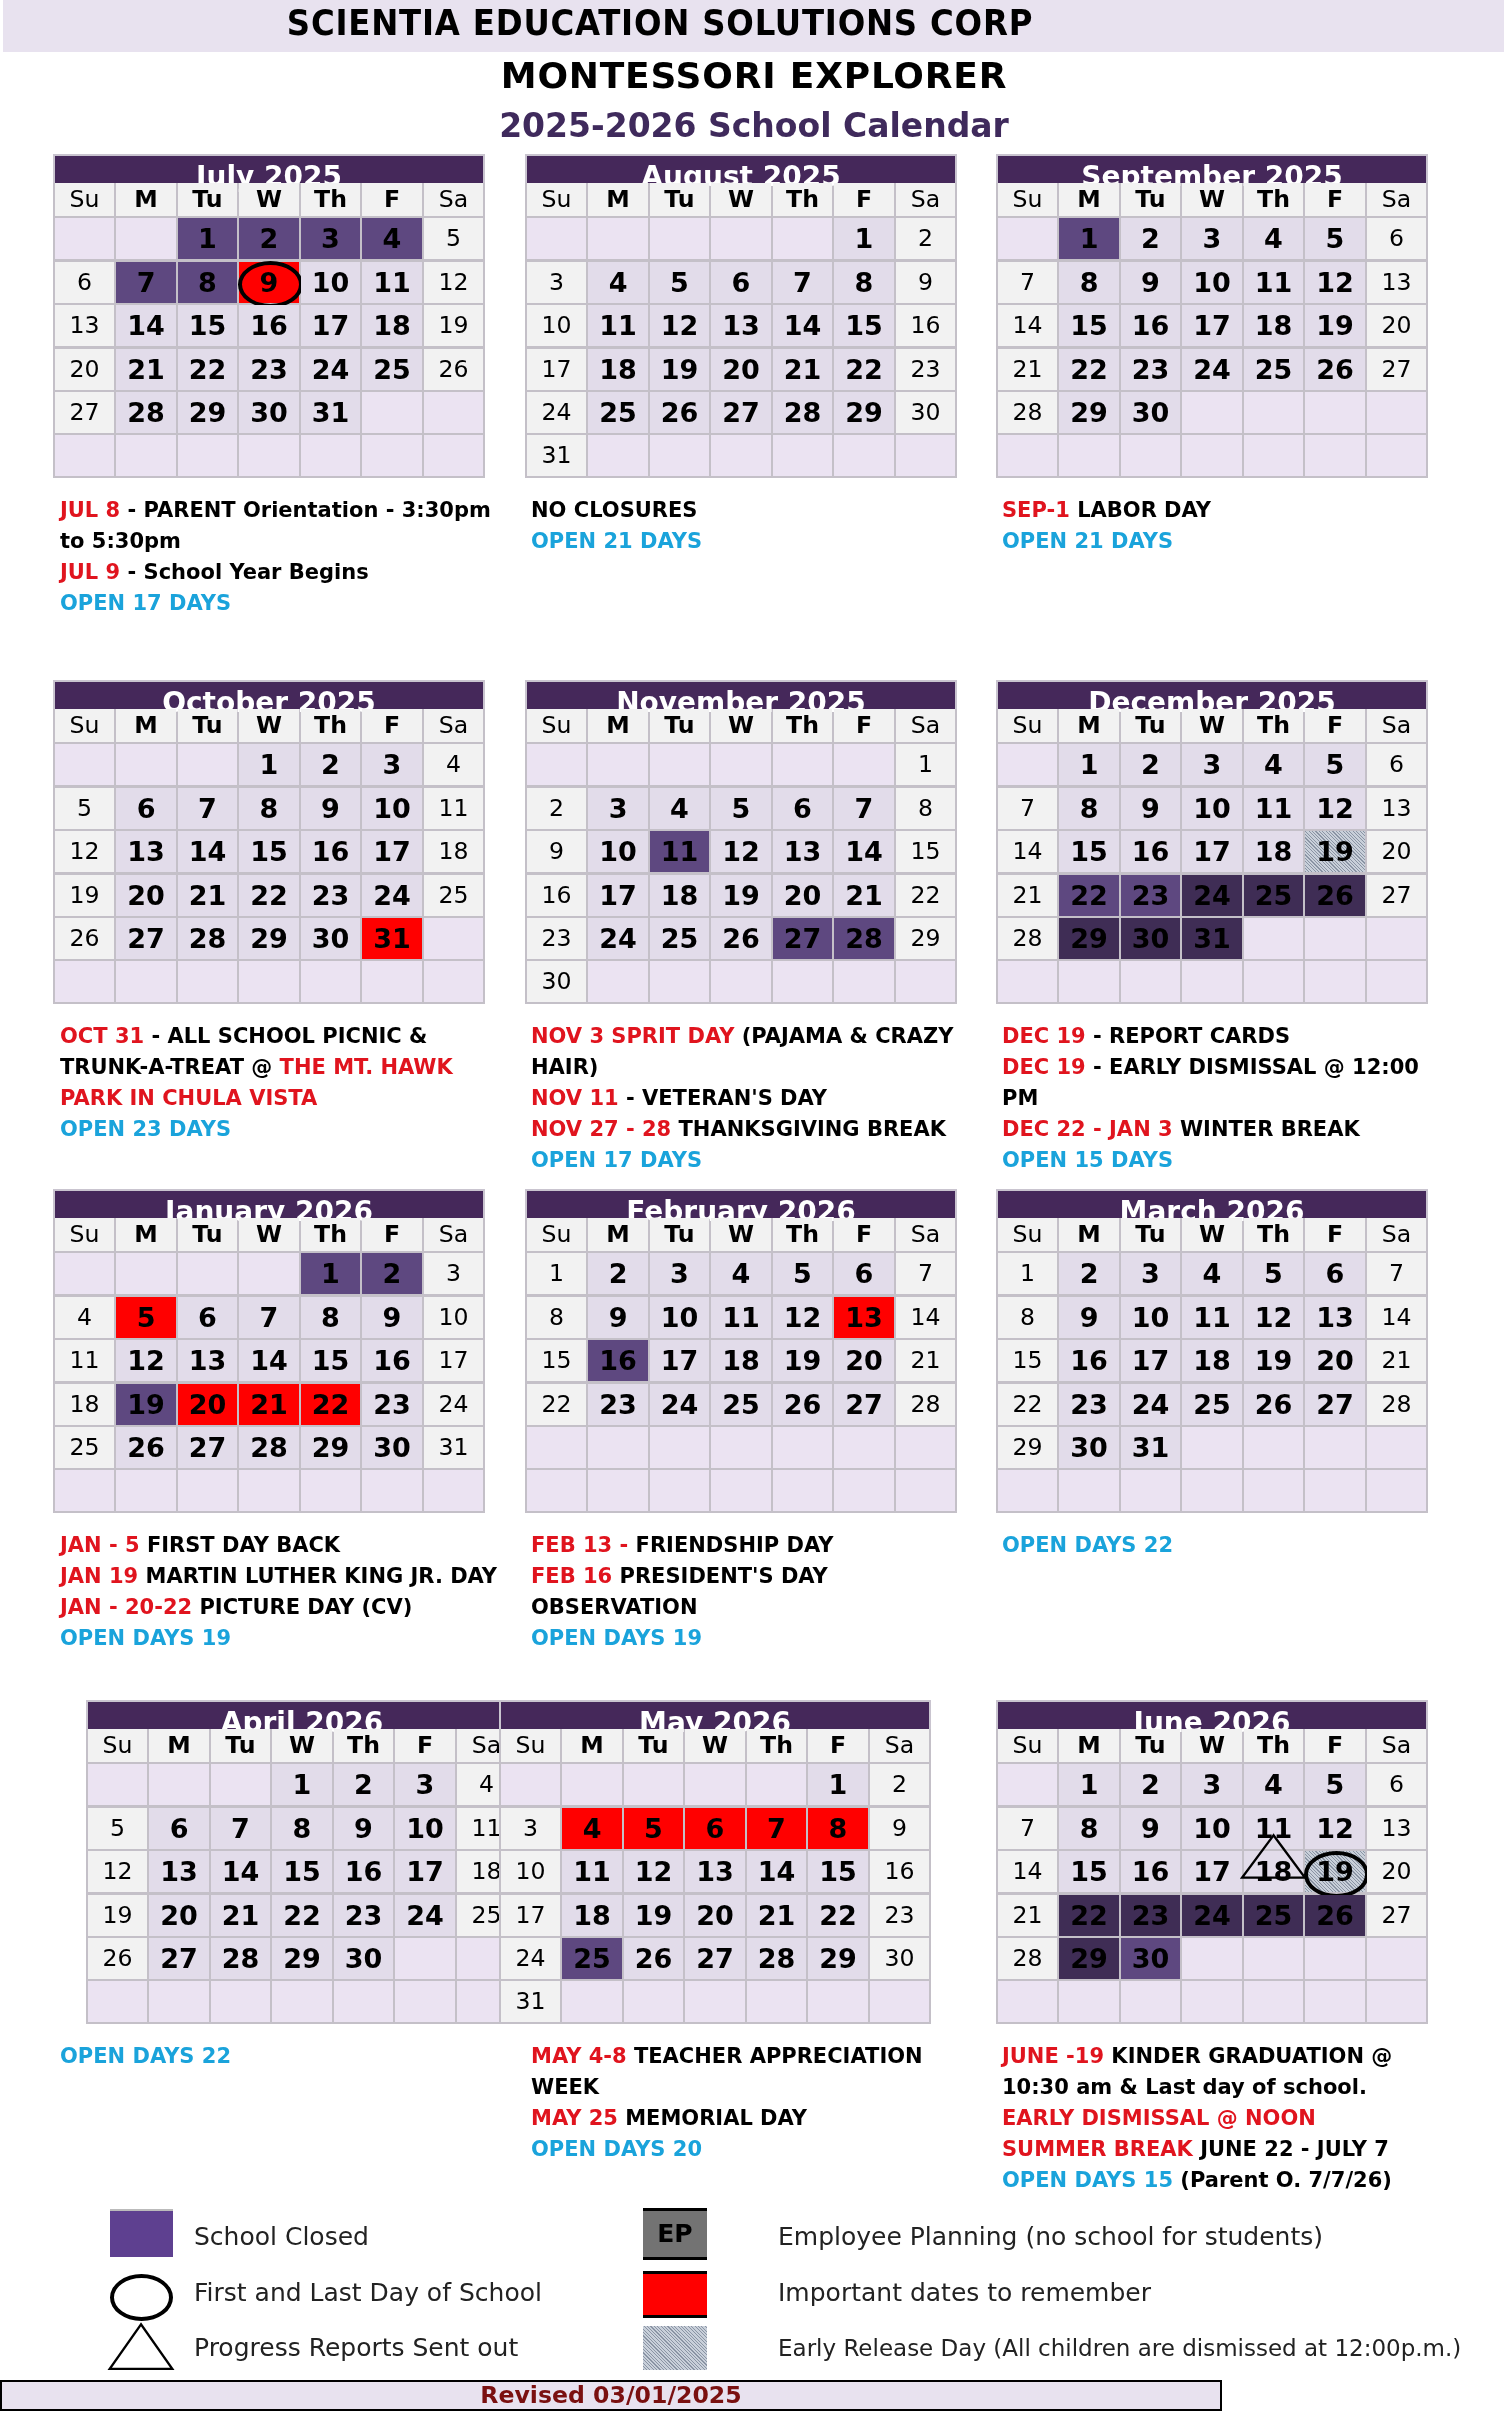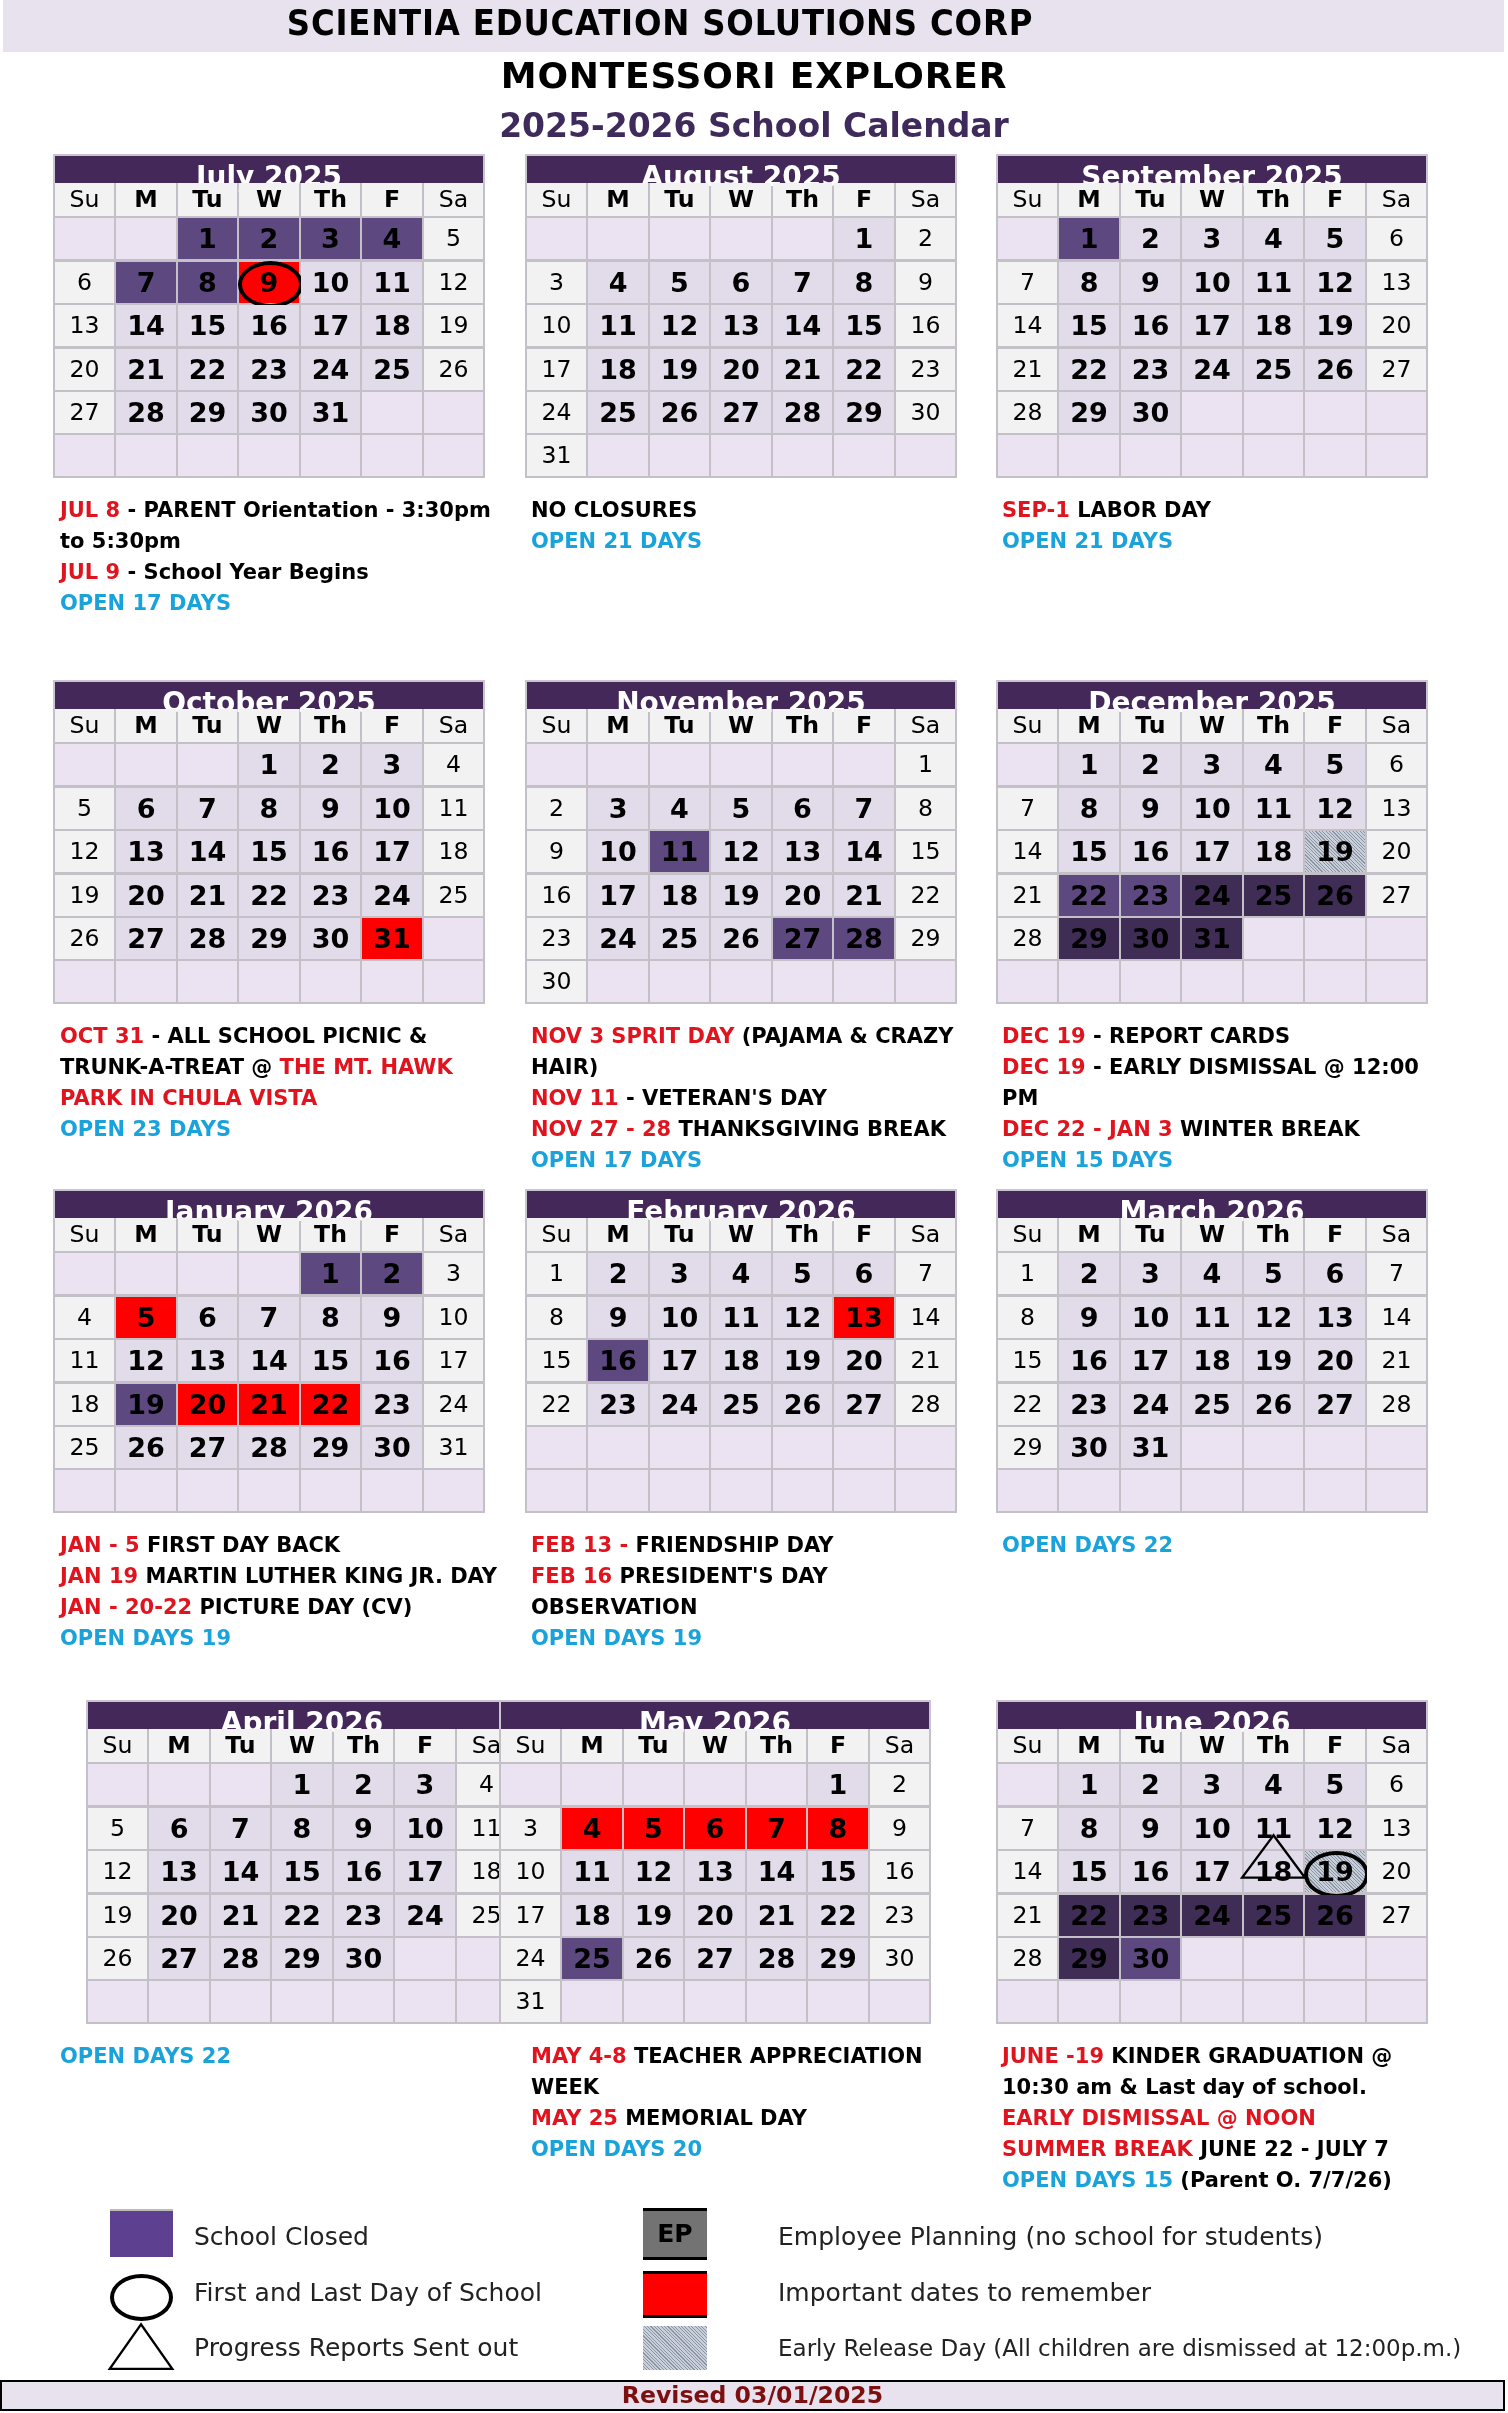--- a/index.html
+++ b/index.html
@@ -39,21 +39,21 @@
   .notes .blk { color:#000; }
   .note-line { display:block; }
   .legend-label { position:absolute; font-size:25px; color:#222; white-space:nowrap; }
   .sw-closed { position:absolute; width:63px; height:46px; background:#5e4090; border-top:2.4px solid #bbb; }
   .sw-ep { position:absolute; width:64px; height:46px; background:#737373; border-top:3.1px solid #000; border-bottom:3.1px solid #000;
            color:#000; font-weight:bold; font-size:25px; text-align:center; line-height:46px; }
   .sw-red { position:absolute; width:64px; height:41px; background:#ff0000; border-top:3.1px solid #000; border-bottom:3.1px solid #000; }
   .sw-early { position:absolute; width:64px; height:44px;
               background-image:repeating-linear-gradient(45deg, #8a94a4 0 0.8px, #c9d0da 0.8px 2.4px); }
   .sw-circle { position:absolute; width:55px; height:39px; border:4.7px solid #000; border-radius:50%; }
-  .footer { position:absolute; left:0; top:2380px; width:1505px; height:31px; background:#e8e2ef; border:2.4px solid #000; box-sizing:border-box;
+  .footer { position:absolute; left:0; top:2380px; width:1222px; height:31px; background:#e8e2ef; border:2.4px solid #000; box-sizing:border-box;
             text-align:center; font-weight:bold; font-size:23.6px; line-height:27px; color:#7a1010; }
 </style>
 </head>
 <body>
 
 <div class="top-banner"></div>
 <div class="title-1">SCIENTIA EDUCATION SOLUTIONS CORP</div>
 <div class="title-2">MONTESSORI EXPLORER</div>
 <div class="title-3">2025-2026 School Calendar</div>
 

